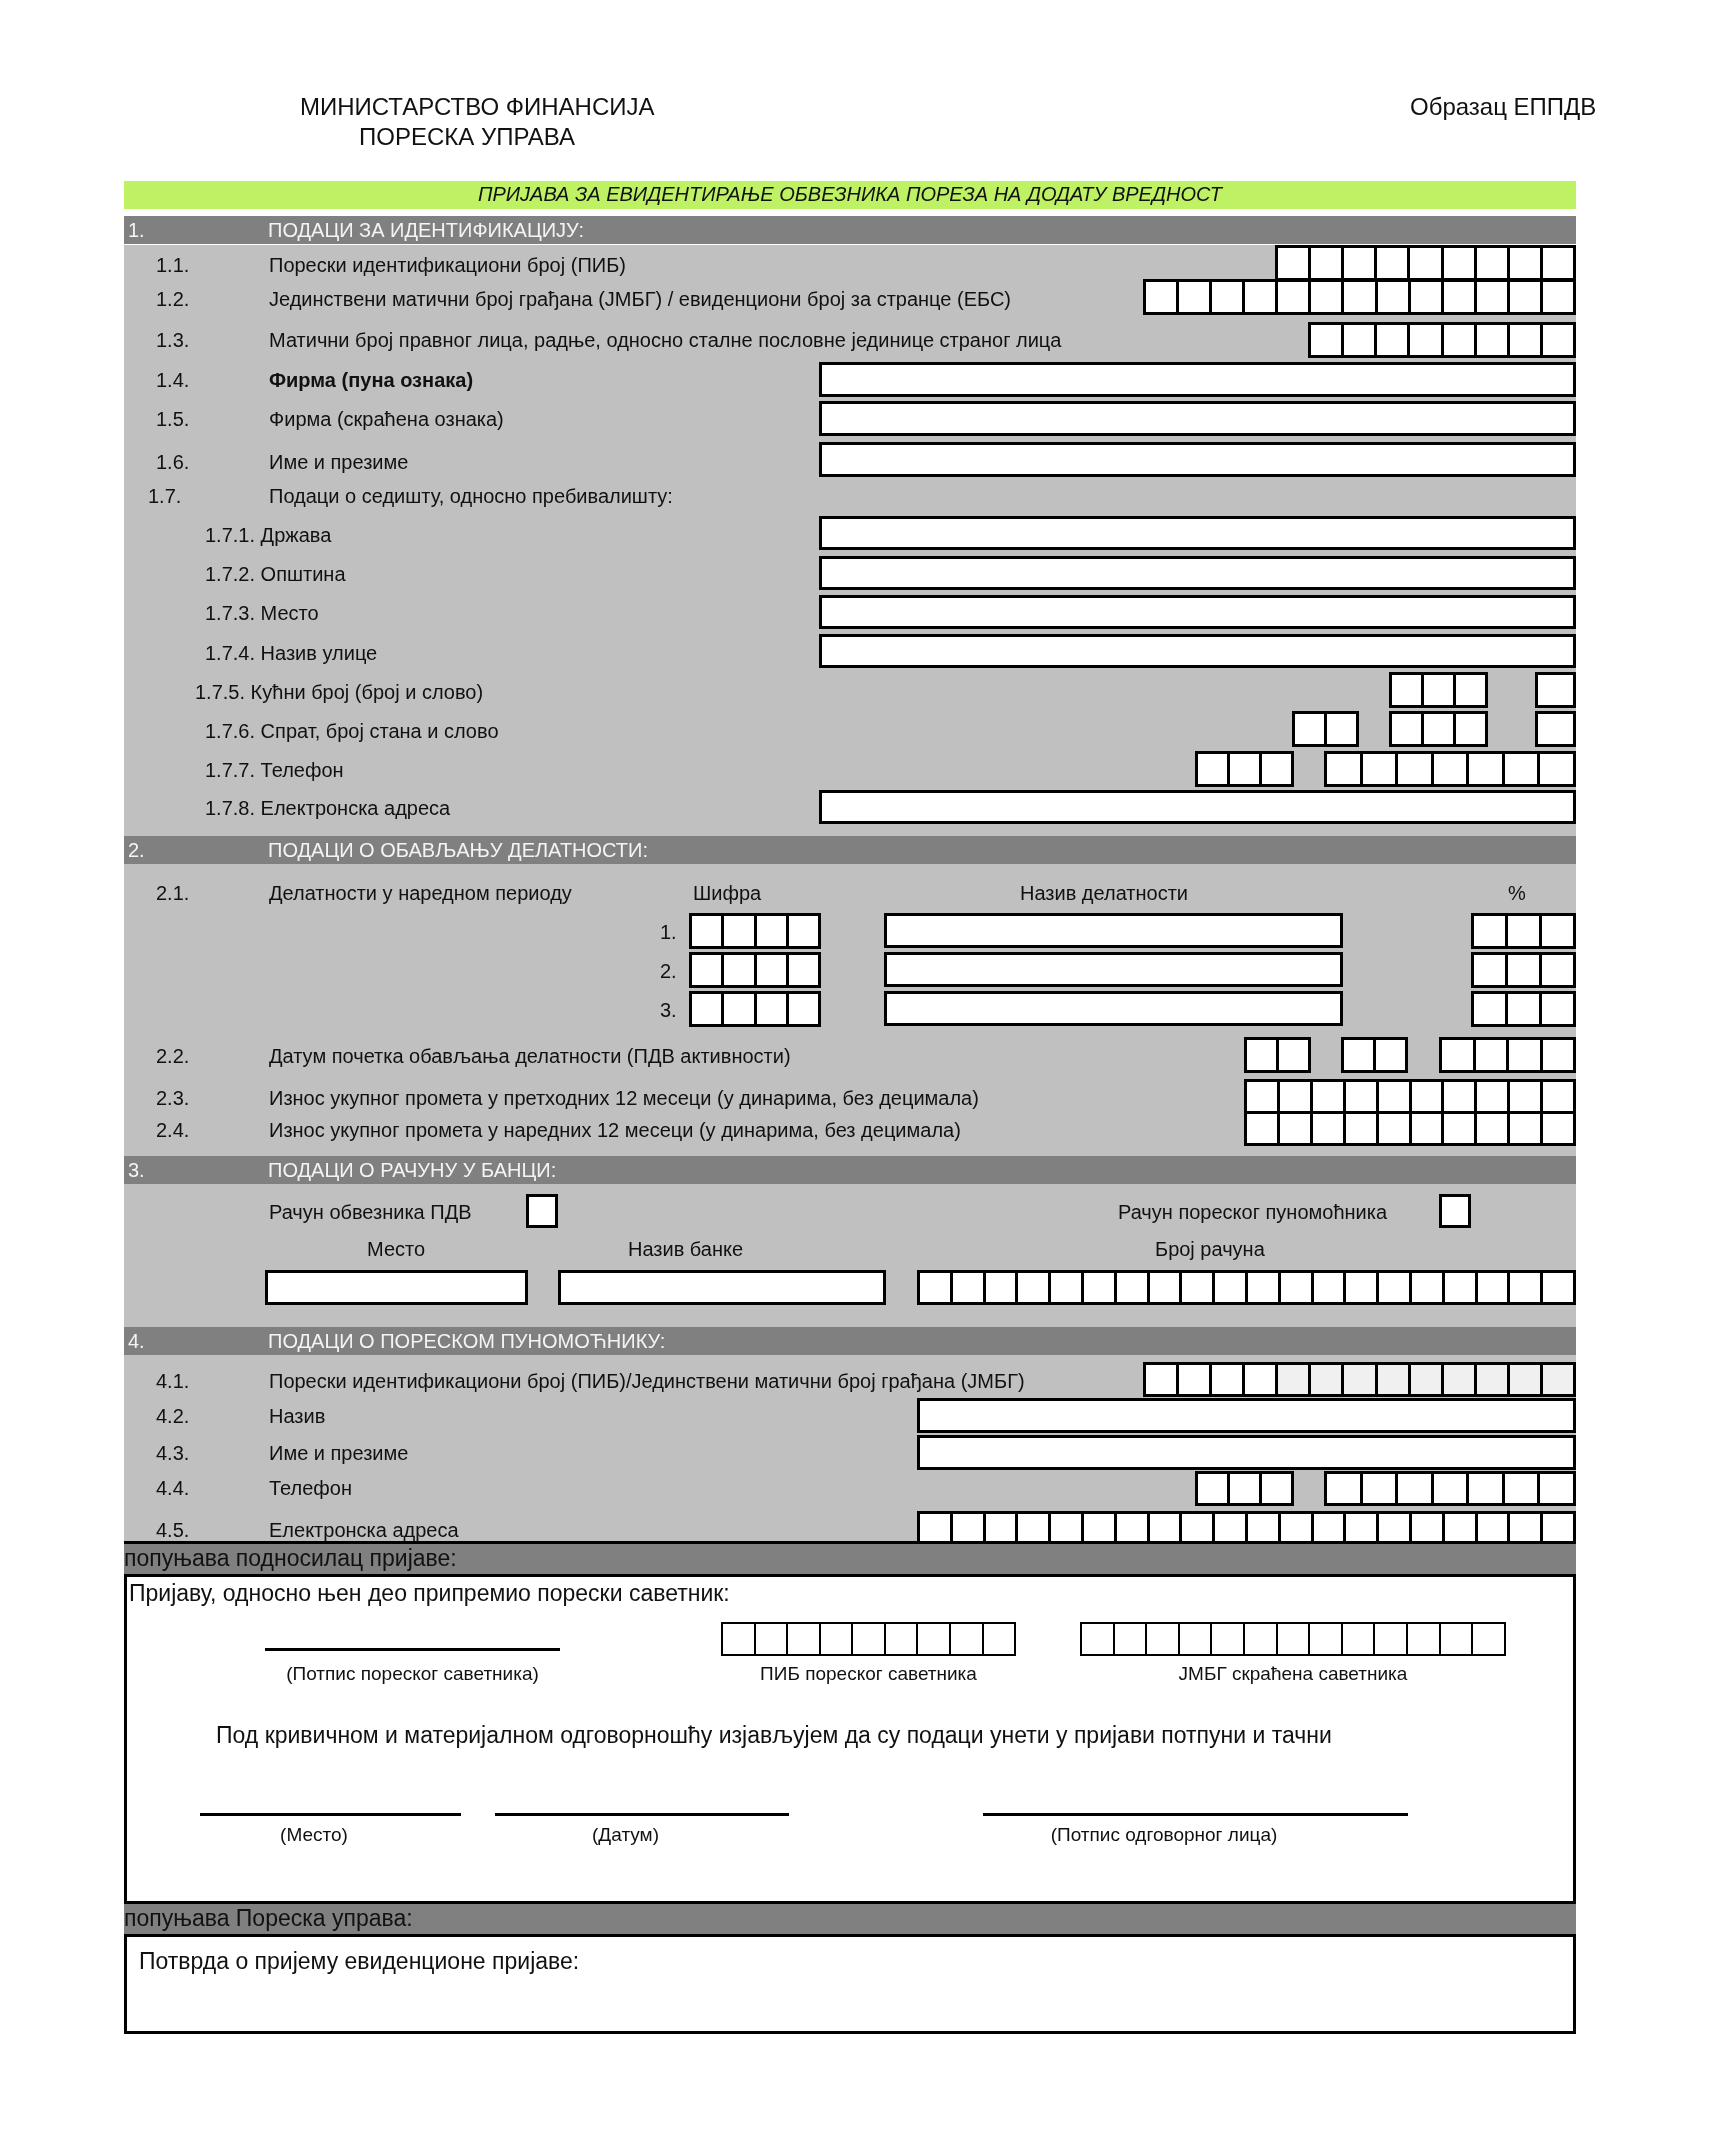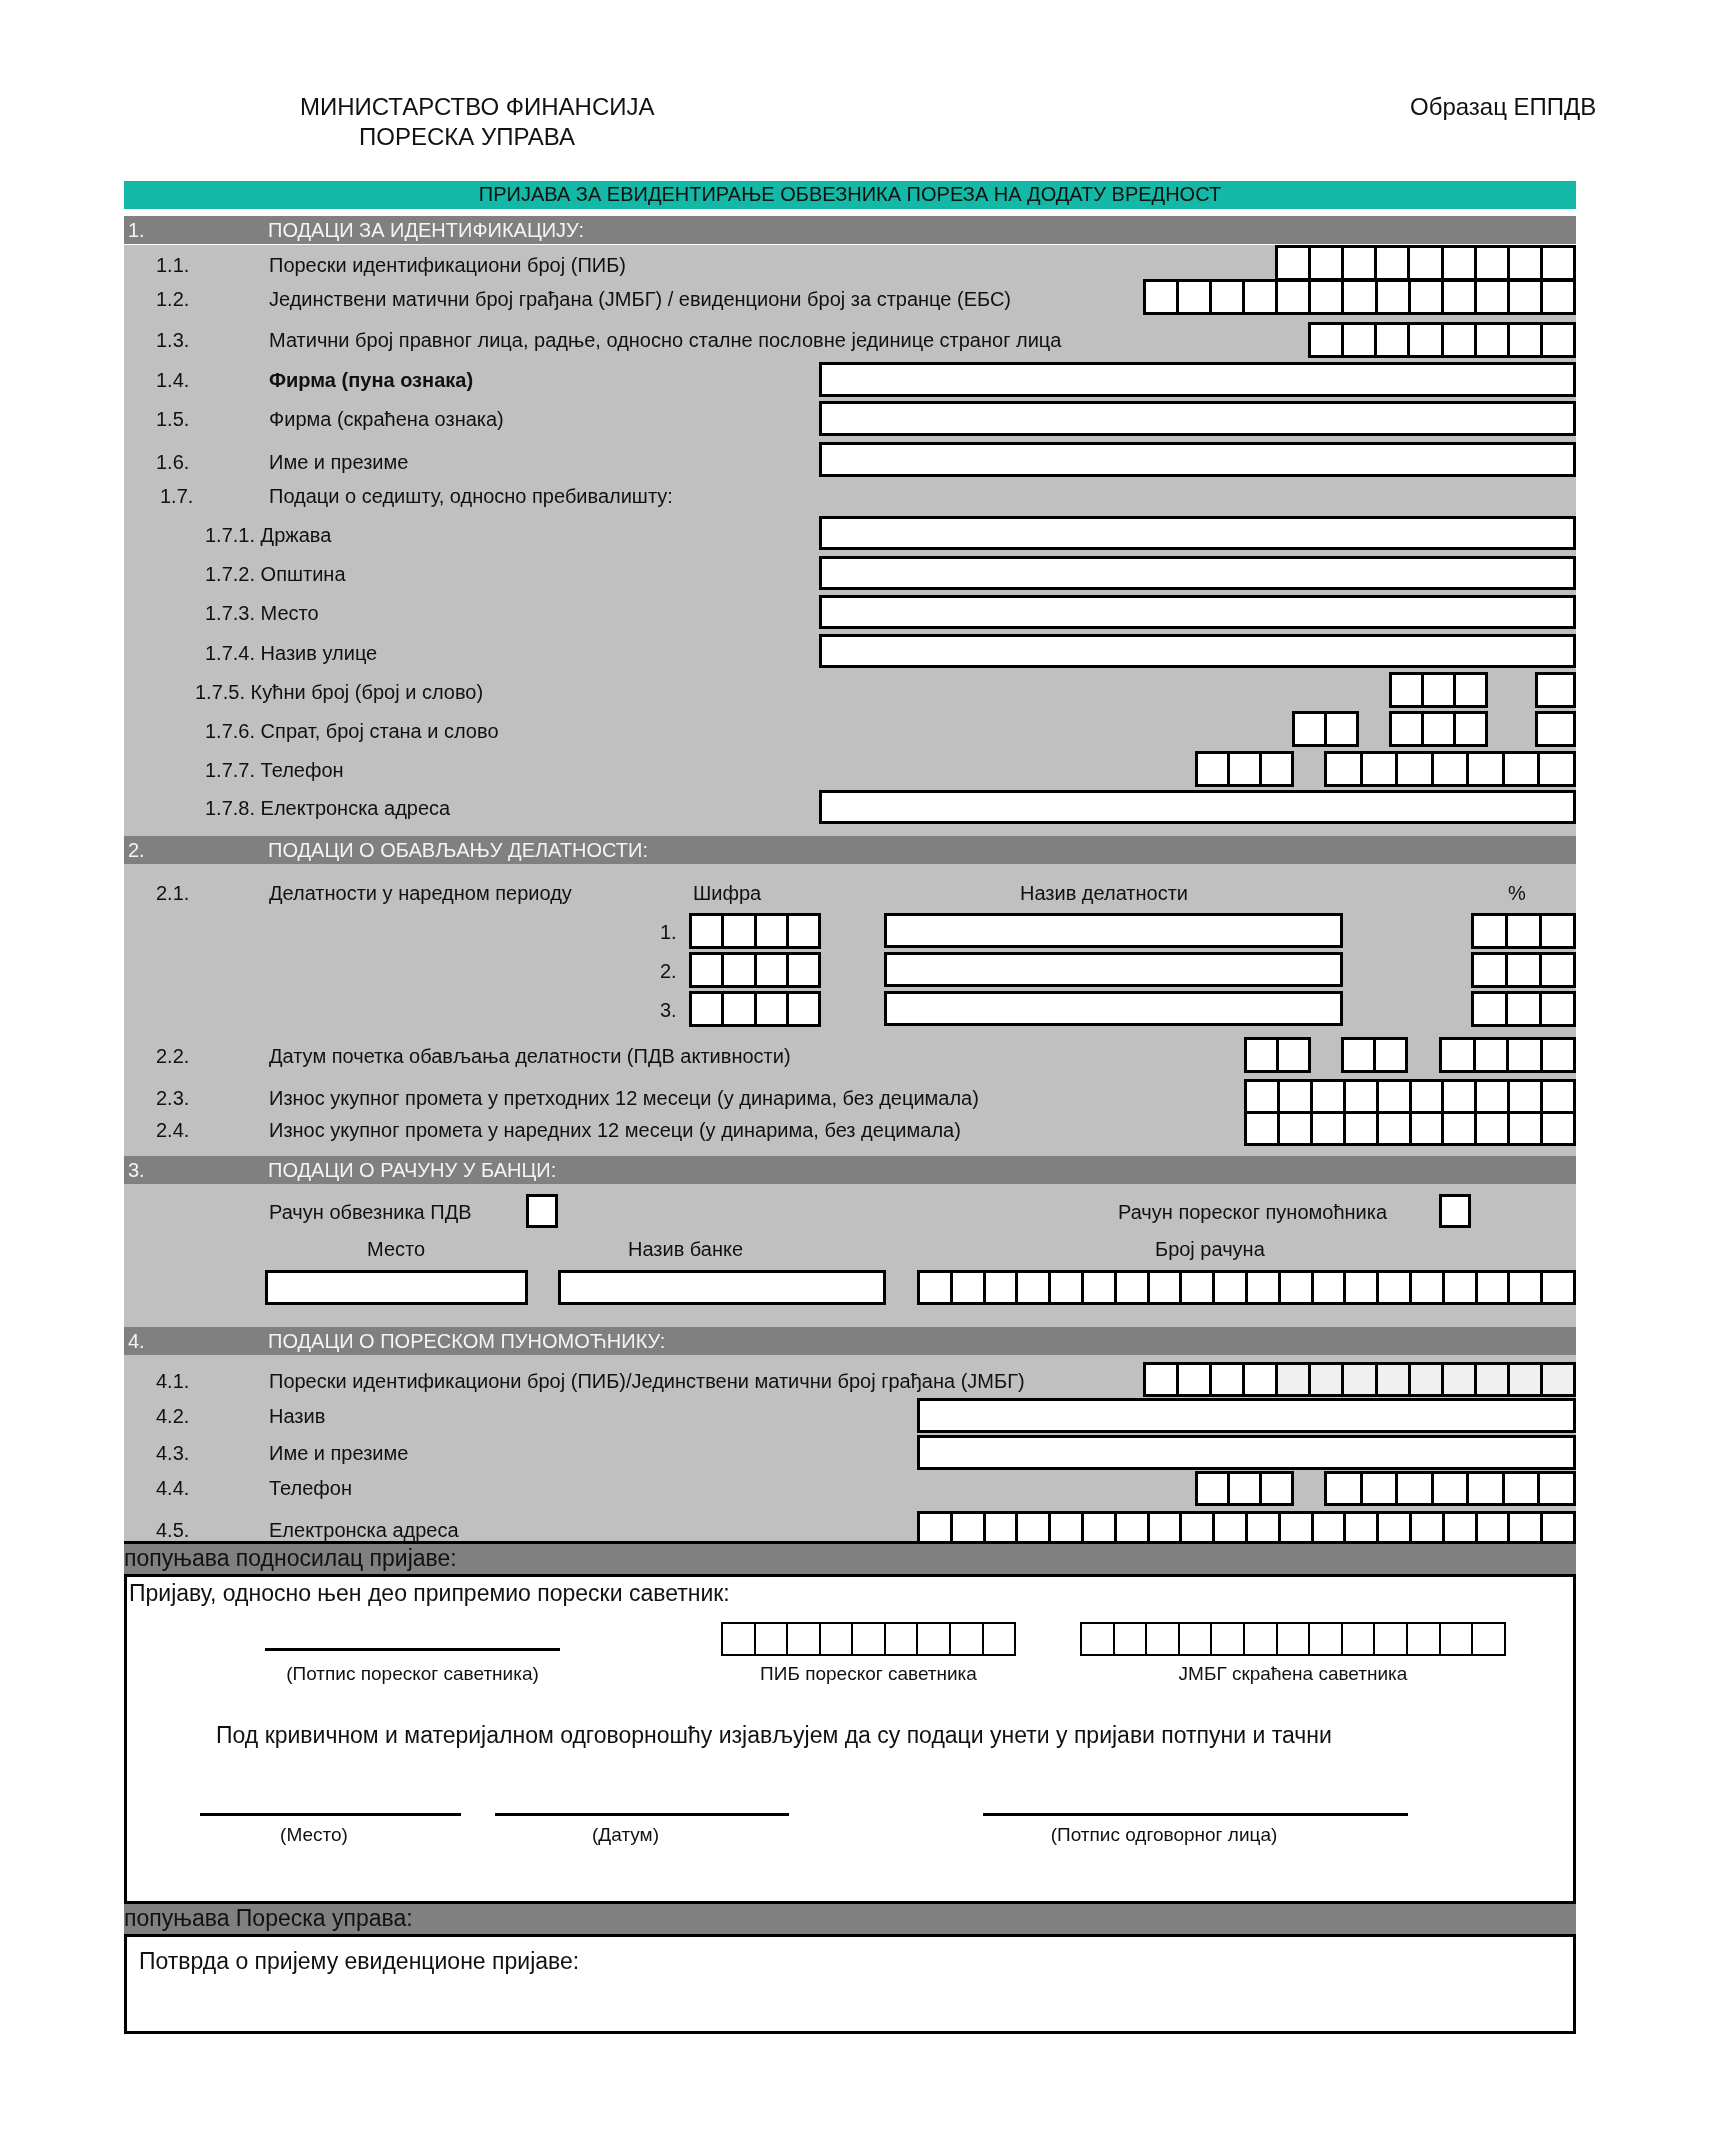--- a/index.html
+++ b/index.html
@@ -1,21 +1,21 @@
 <!DOCTYPE html>
 <html style="font-size:10.7px"><head>
 <meta charset="utf-8">
 <style>
   html, body { margin:0; padding:0; background:#ffffff; }
   body { width:1722px; height:2151px; position:relative; overflow:hidden;
          font-family:"Liberation Sans", "DejaVu Sans", sans-serif; color:#111; }
   .txt { position:absolute; font-size:20px; line-height:24px; white-space:nowrap; color:#111; }
   .hdr-top { font-size:24px; }
   .panel { position:absolute; background:#c0c0c0; }
-  .title-bar { position:absolute; background:#14b8a6; text-align:center; font-size:20px; line-height:27px; }
+  .title-bar { position:absolute; background:#bef264; text-align:center; font-size:20px; line-height:27px;font-style:italic; }
   .sec-hdr { position:absolute; background:#808080; color:#f4f4f4; font-size:20px; line-height:28px; }
   .sec-hdr .num { position:absolute; left:4px; }
   .sec-hdr .lbl { position:absolute; left:144px; }
   .field { position:absolute; background:#fff; border:3.4px solid #000; box-sizing:border-box; }
   .boxes { position:absolute; display:flex; border:3.4px solid #000; box-sizing:border-box; background:#fff; height:36px; }
   .boxes .cell { flex:1; border-left:3.4px solid #000; background:#fff; }
   .boxes .cell:first-child { border-left:none; }
   .boxes .cell.shaded { background:#f0f0f0; }
   .boxes.thin { border-width:2.7px; height:34px; }
   .boxes.thin .cell { border-left-width:2px; }
@@ -92,21 +92,21 @@
 <div class="field" style="left:819px;top:362px;width:757px;height:35px;"></div>
 
 <div class="txt" style="left:156px;top:407px;">1.5.</div>
 <div class="txt" style="left:269px;top:407px;">Фирма (скраћена ознака)</div>
 <div class="field" style="left:819px;top:401px;width:757px;height:35px;"></div>
 
 <div class="txt" style="left:156px;top:450px;">1.6.</div>
 <div class="txt" style="left:269px;top:450px;">Име и презиме</div>
 <div class="field" style="left:819px;top:442px;width:757px;height:35px;"></div>
 
-<div class="txt" style="left:160px;top:484px;">1.7.</div>
+<div class="txt" style="left:148px;top:484px;">1.7.</div>
 <div class="txt" style="left:269px;top:484px;">Подаци о седишту, односно пребивалишту:</div>
 
 <div class="txt" style="left:205px;top:523px;"><span>1.7.1.</span> <span>Држава</span></div>
 <div class="field" style="left:819px;top:516px;width:757px;height:34px;"></div>
 <div class="txt" style="left:205px;top:562px;"><span>1.7.2.</span> <span>Општина</span></div>
 <div class="field" style="left:819px;top:556px;width:757px;height:34px;"></div>
 <div class="txt" style="left:205px;top:601px;"><span>1.7.3.</span> <span>Место</span></div>
 <div class="field" style="left:819px;top:595px;width:757px;height:34px;"></div>
 <div class="txt" style="left:205px;top:641px;"><span>1.7.4.</span> <span>Назив улице</span></div>
 <div class="field" style="left:819px;top:634px;width:757px;height:34px;"></div>

